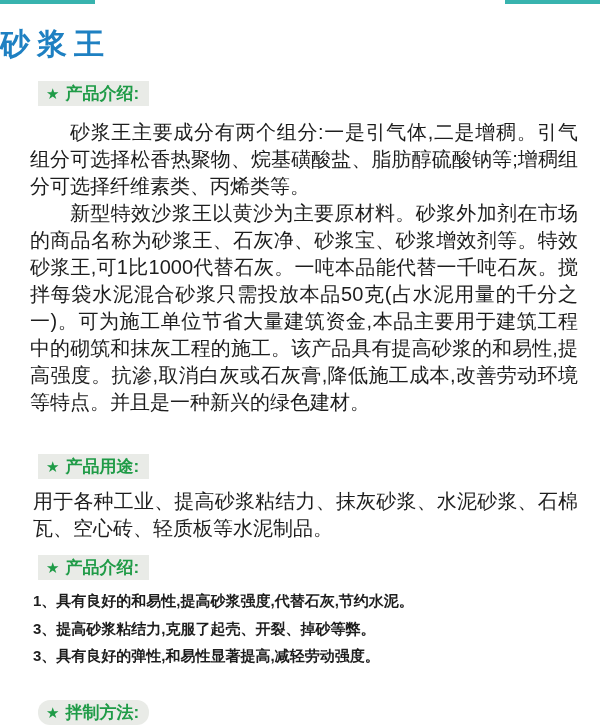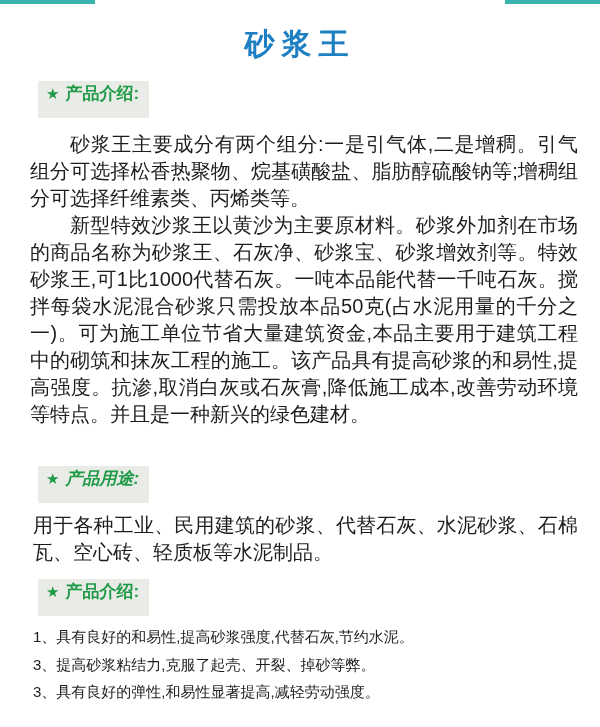--- a/index.html
+++ b/index.html
@@ -17,68 +17,68 @@
     top: 0;
     height: 4px;
     width: 95px;
     background: #38b3ae;
   }
   .corner-accent.left { left: 0; }
   .corner-accent.right { right: 0; }
 
   .page-title {
     margin-top: 24px;
-    text-align: center;
     font-size: 30px;
     font-weight: bold;
     letter-spacing: 7px;
     color: #1e80c2;
   }
 
   .section-header {
     display: inline-block;
     margin-left: 38px;
     background: #e9ebe7;
     color: #1f9b47;
     font-size: 17px;
     font-weight: bold;
     line-height: 25px;
-    padding: 0 10px 12px 8px;
+    padding: 0 10px 0 8px;
     white-space: nowrap;
   }
   .section-header .star {
     font-size: 15px;
     margin-right: 6px;
     font-weight: normal;
   }
 
   .body-text {
     margin: 0 22px 0 30px;
     font-size: 20px;
     line-height: 27px;
     text-align: justify;
     color: #1d1d1d;
   }
   .indent { text-indent: 2em; }
 
   .hdr-intro   { margin-top: 16px; }
   .p-first     { margin-top: 13px; }
-  .hdr-uses    { margin-top: 38px; font-style: italic; }
+  .hdr-uses    { margin-top: 38px; }
   .uses-text   { margin-top: 9px; margin-left: 33px; }
   .hdr-perf    { margin-top: 13px; }
   .hdr-mix     { margin-top: 30px; border-radius: 12px; }
 
   .item-list { margin-top: 7px; }
   .item-list .item {
     margin-left: 33px;
     margin-right: 22px;
     font-size: 15px;
     line-height: 27.5px;
     color: #1d1d1d;
     white-space: nowrap;
+    font-weight: bold;
   }
 </style>
 </head>
 <body>
 
 
 
 <div class="corner-accent left"></div>
 <div class="corner-accent right"></div>
 
@@ -88,21 +88,21 @@
 <div class="section-header hdr-intro">
   <span class="star">★</span><span>产品介绍:</span>
 </div>
 <p class="body-text indent p-first">砂浆王主要成分有两个组分:一是引气体,二是增稠。引气组分可选择松香热聚物、烷基磺酸盐、脂肪醇硫酸钠等;增稠组分可选择纤维素类、丙烯类等。</p>
 <p class="body-text indent">新型特效沙浆王以黄沙为主要原材料。砂浆外加剂在市场的商品名称为砂浆王、石灰净、砂浆宝、砂浆增效剂等。特效砂浆王,可1比1000代替石灰。一吨本品能代替一千吨石灰。搅拌每袋水泥混合砂浆只需投放本品50克(占水泥用量的千分之一)。可为施工单位节省大量建筑资金,本品主要用于建筑工程中的砌筑和抹灰工程的施工。该产品具有提高砂浆的和易性,提高强度。抗渗,取消白灰或石灰膏,降低施工成本,改善劳动环境等特点。并且是一种新兴的绿色建材。</p>
 
 
 <div class="section-header hdr-uses">
   <span class="star">★</span><span>产品用途:</span>
 </div>
-<p class="body-text uses-text">用于各种工业、民用建筑的砂浆、代替石灰、水泥砂浆、石棉瓦、空心砖、轻质板等水泥制品。</p>
+<p class="body-text uses-text">用于各种工业、提高砂浆粘结力、抹灰砂浆、水泥砂浆、石棉瓦、空心砖、轻质板等水泥制品。</p>
 
 
 <div class="section-header hdr-perf">
   <span class="star">★</span><span>产品介绍:</span>
 </div>
 <div class="item-list">
   <p class="item">1、具有良好的和易性,提高砂浆强度,代替石灰,节约水泥。</p>
   <p class="item">3、提高砂浆粘结力,克服了起壳、开裂、掉砂等弊。</p>
   <p class="item">3、具有良好的弹性,和易性显著提高,减轻劳动强度。</p>
 </div>

